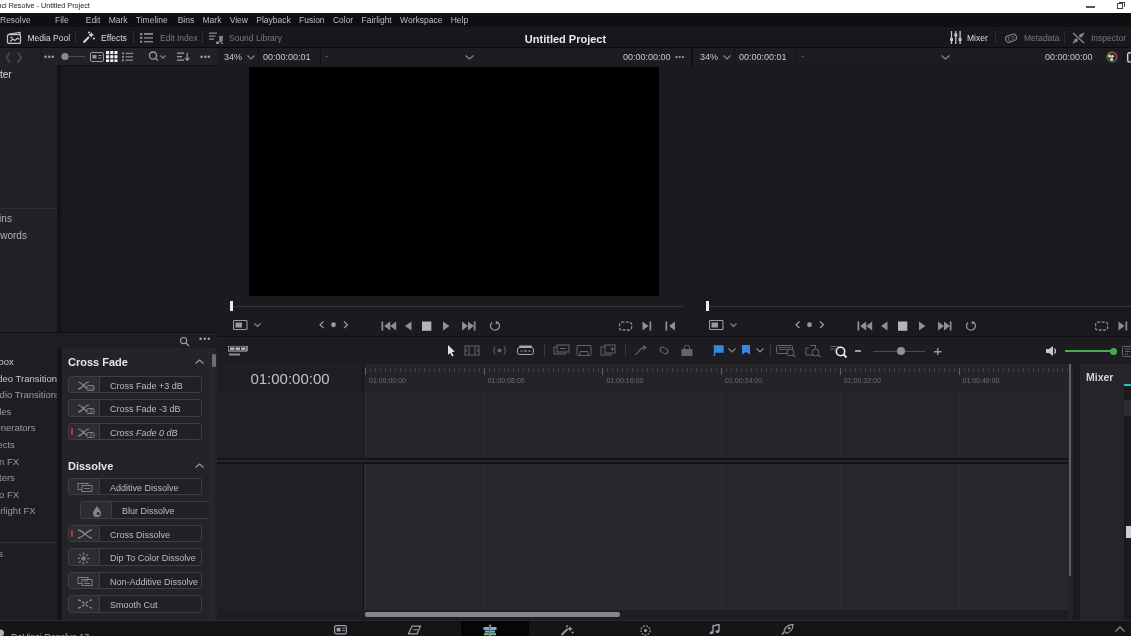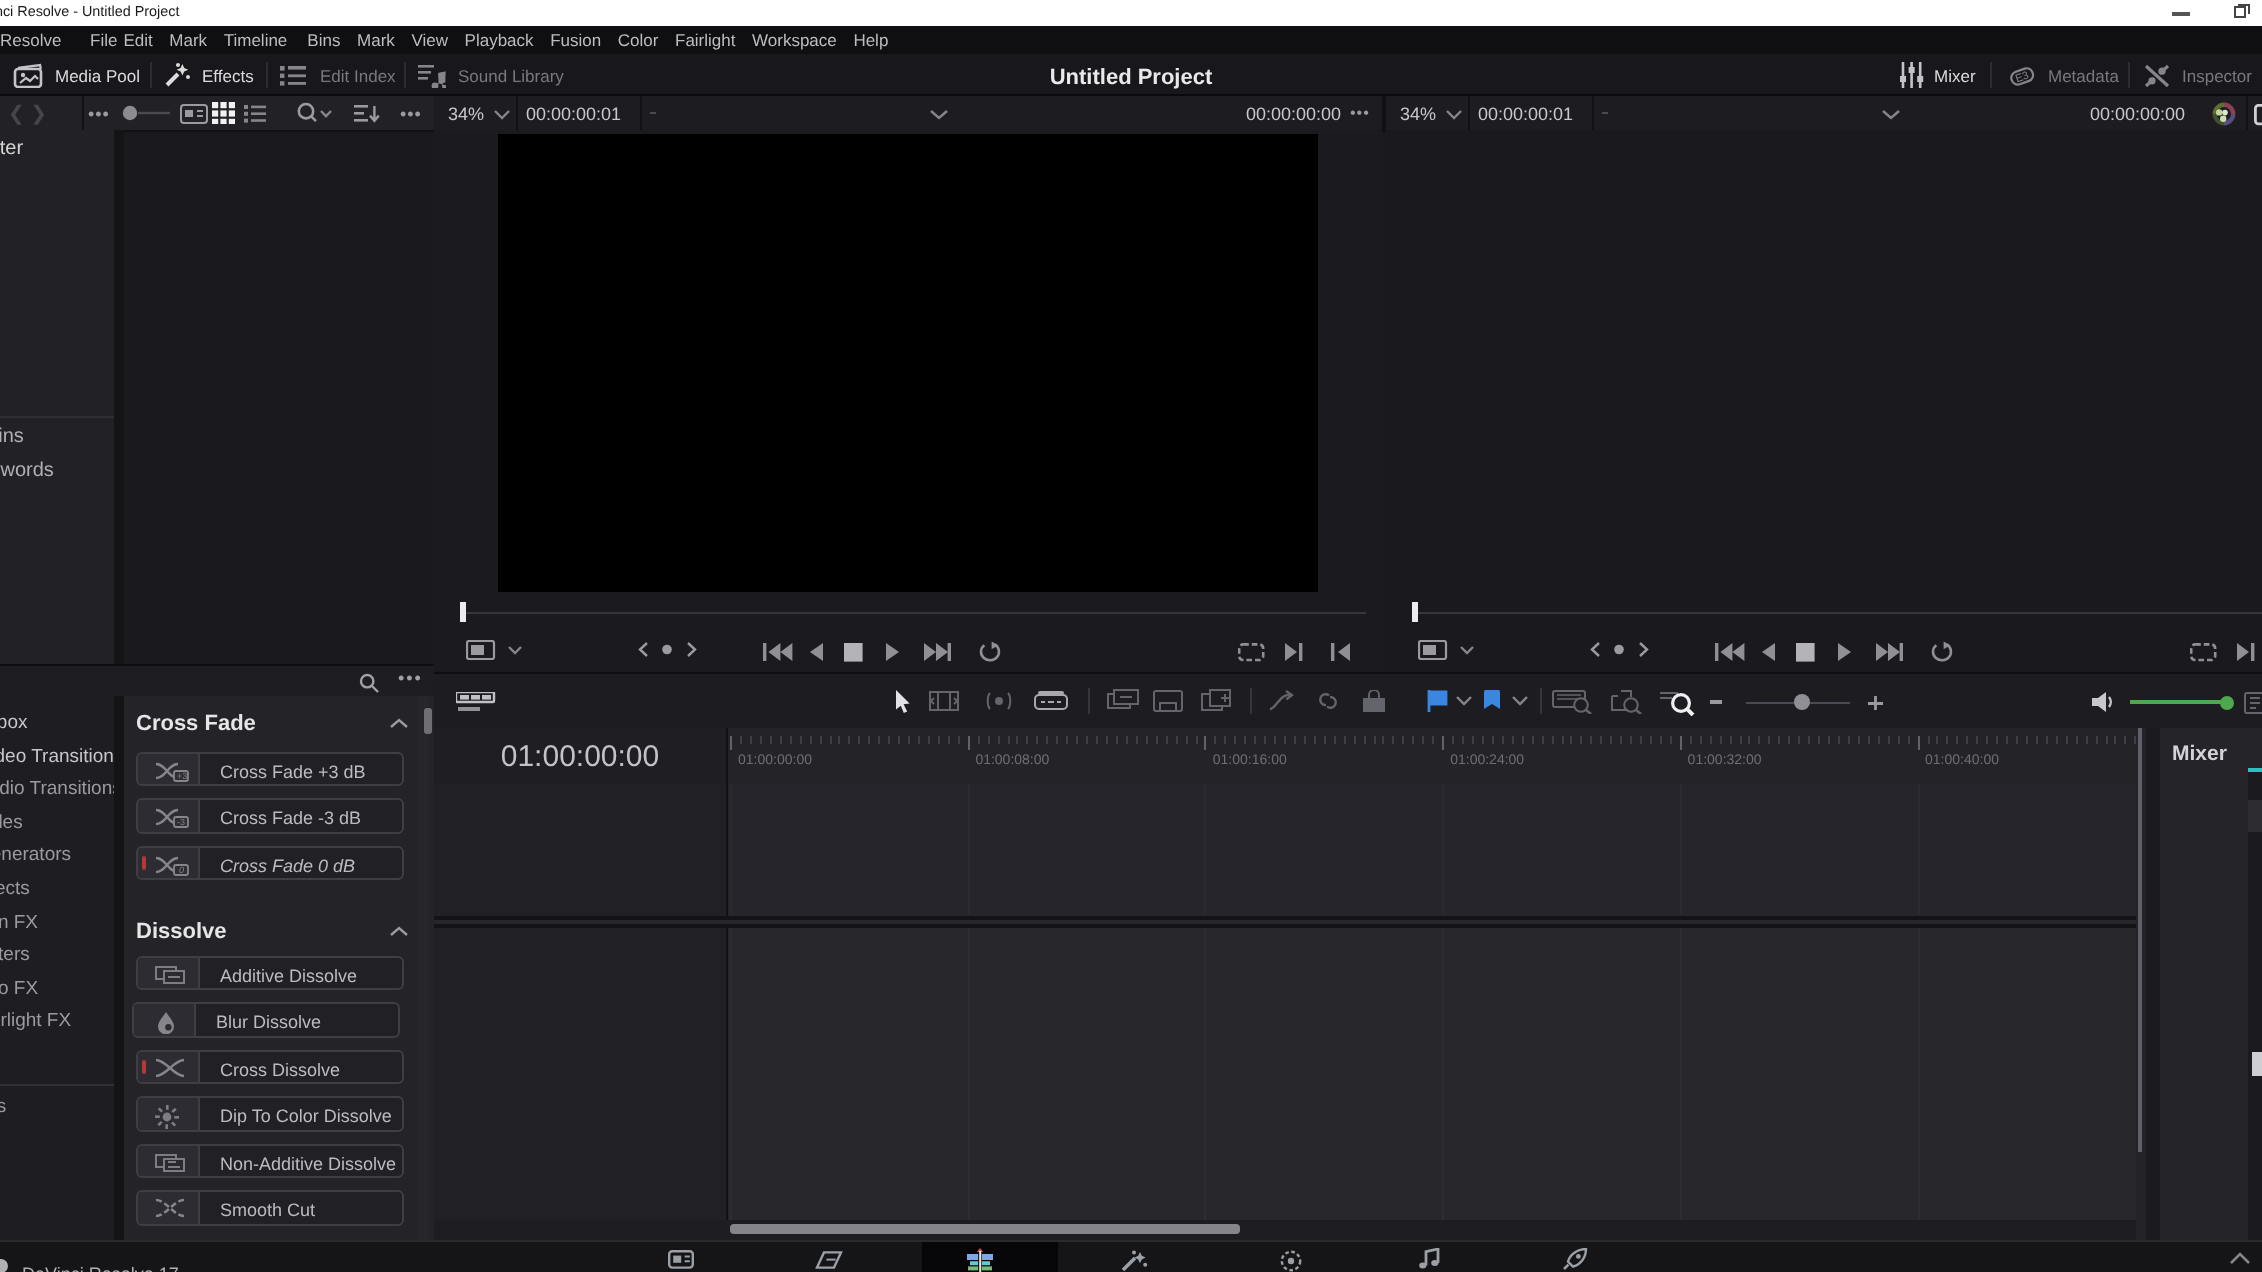--- a/index.html
+++ b/index.html
@@ -13,21 +13,21 @@
 <div class="abs" style="left:0;top:0;width:1131px;height:13px;background:#ffffff;">
   <div class="abs" style="left:-18px;top:1px;font-size:7.2px;color:#1a1a1a;white-space:nowrap;">DaVinci Resolve - Untitled Project</div>
   <div class="abs" style="left:1086px;top:6px;width:9px;height:1.5px;background:#555;"></div>
   <div class="abs" style="left:1117px;top:3px;width:6px;height:6px;border:1px solid #444;background:#fff;"></div>
   <div class="abs" style="left:1119px;top:1.5px;width:5.5px;height:5.5px;border-top:1px solid #444;border-right:1px solid #444;"></div>
 </div>
 
 <div class="abs" style="left:0;top:13px;width:1131px;height:14px;background:#0f0f12;color:#bcbcc1;font-size:8.5px;">
   <div style="display:flex;gap:0;height:14px;align-items:center;" id="menus">
         <span style="padding:0 8.3px 0 0;margin-left:0px">Resolve</span>
-        <span style="padding:0 3px 0 0;margin-left:6px">File</span>
+        <span style="padding:0 17px 0 0;margin-left:16px">File</span>
         <span style="padding:0 8.3px 0 0;margin-left:0px">Edit</span>
         <span style="padding:0 8.3px 0 0;margin-left:0px">Mark</span>
         <span style="padding:0 10px 0 0;margin-left:0px">Timeline</span>
         <span style="padding:0 8.3px 0 0;margin-left:0px">Bins</span>
         <span style="padding:0 8.3px 0 0;margin-left:0px">Mark</span>
         <span style="padding:0 8.3px 0 0;margin-left:0px">View</span>
         <span style="padding:0 8.3px 0 0;margin-left:0px">Playback</span>
         <span style="padding:0 8.3px 0 0;margin-left:0px">Fusion</span>
         <span style="padding:0 8.3px 0 0;margin-left:0px">Color</span>
         <span style="padding:0 8.3px 0 0;margin-left:0px">Fairlight</span>
@@ -283,21 +283,21 @@
 
    <div class="abs" style="left:8px;top:3px;">
           <svg width="16" height="11" viewBox="0 0 16 11">
             <rect x="1" y="1.5" width="10" height="6" fill="none" stroke="#7d7d83" stroke-width="1"></rect>
             <rect x="5" y="3.5" width="10" height="6" fill="#2a2a2f" stroke="#7d7d83" stroke-width="1"></rect>
             <path d="M7 6.5 h6" stroke="#7d7d83"></path>
           </svg>
         </div>
    <div class="abs" style="left:41px;top:4px;font-size:9px;color:#bcbcc0;white-space:nowrap;">Additive Dissolve</div>
  </div>
-      <div class="abs" style="left:4px;top:153px;width:134px;height:17.5px;border:1px solid #3e3e44;border-radius:3px;background:#202025;overflow:hidden;">
+      <div class="abs" style="left:18px;top:153px;width:134px;height:17.5px;border:1px solid #3e3e44;border-radius:3px;background:#202025;overflow:hidden;">
    <div class="abs" style="left:0;top:0;width:31px;height:17.5px;background:#2c2c32;border-right:1px solid #3e3e44;"></div>
 
    <div class="abs" style="left:11px;top:3px;">
           <svg width="10" height="12" viewBox="0 0 10 12">
             <path d="M5 1 C7 4 9 6 9 8.2 a4 4 0 0 1 -8 0 C1 6 3 4 5 1 z" fill="#85858b"></path>
             <circle cx="6.2" cy="8.6" r="1.6" fill="#2a2a2f"></circle>
           </svg>
         </div>
    <div class="abs" style="left:41px;top:4px;font-size:9px;color:#bcbcc0;white-space:nowrap;">Blur Dissolve</div>
  </div>

